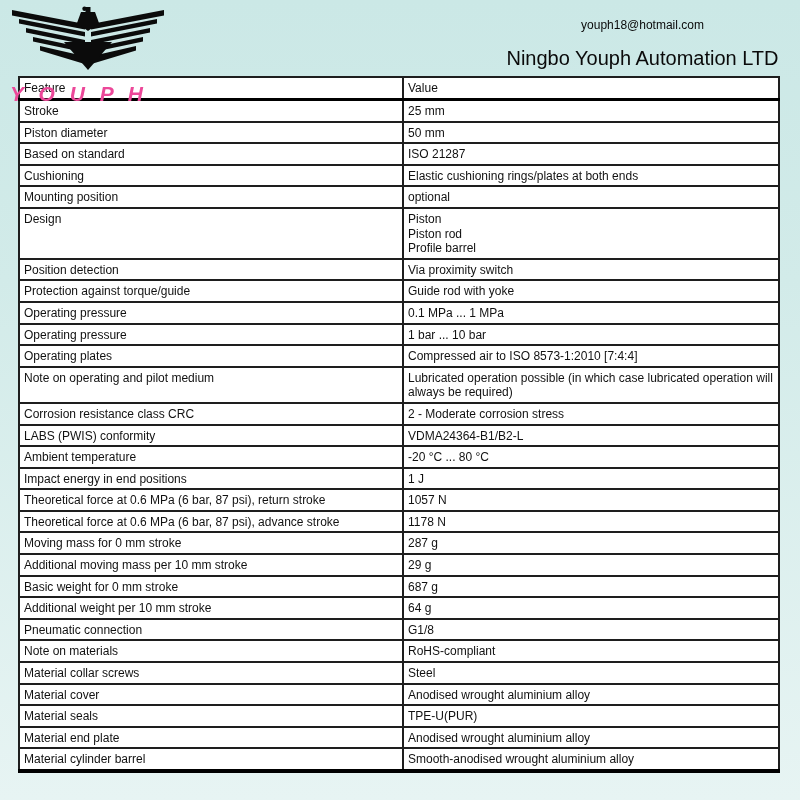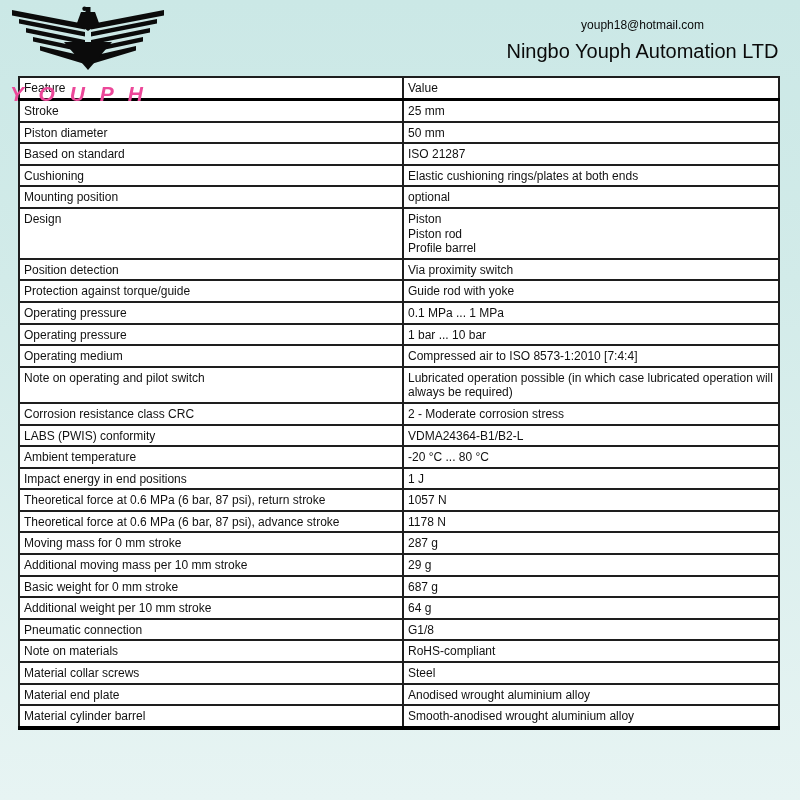--- a/index.html
+++ b/index.html
@@ -20,21 +20,21 @@
   .brand-wordmark {
     position: absolute; left: 10px; top: 82px;
     font-size: 21px; font-weight: bold; letter-spacing: 4.5px;
     color: #ec4899; z-index: 6; white-space: nowrap; font-style: italic;
   }
   .contact-block {
     position: absolute; top: 13px; left: 495px; width: 295px;
     text-align: center; color: #0a0a0a;
   }
   .contact-email { font-size: 12px; line-height: 24px; }
-  .contact-company { font-size: 20px; line-height: 26px; margin-top: 1px; }
+  .contact-company { font-size: 20px; line-height: 26px; margin-top: 8px; }
 
   
   table.spec {
     position: absolute; left: 18px; top: 76px;
     width: 760px;
     border-collapse: collapse; table-layout: fixed;
     background: #ffffff;
     border: 2px solid #000;
     border-bottom: 4px solid #000;
     z-index: 2;
@@ -140,25 +140,25 @@
       </tr>
       <tr>
         <td class="feature-cell">Operating pressure</td>
         <td class="value-cell">0.1 MPa ... 1 MPa</td>
       </tr>
       <tr>
         <td class="feature-cell">Operating pressure</td>
         <td class="value-cell">1 bar ... 10 bar</td>
       </tr>
       <tr>
-        <td class="feature-cell">Operating medium</td>
+        <td class="feature-cell">Operating plates</td>
         <td class="value-cell">Compressed air to ISO 8573-1:2010 [7:4:4]</td>
       </tr>
       <tr>
-        <td class="feature-cell">Note on operating and pilot switch</td>
+        <td class="feature-cell">Note on operating and pilot medium</td>
         <td class="value-cell">Lubricated operation possible (in which case lubricated operation will always be required)</td>
       </tr>
       <tr>
         <td class="feature-cell">Corrosion resistance class CRC</td>
         <td class="value-cell">2 - Moderate corrosion stress</td>
       </tr>
       <tr>
         <td class="feature-cell">LABS (PWIS) conformity</td>
         <td class="value-cell">VDMA24364-B1/B2-L</td>
       </tr>
@@ -200,20 +200,28 @@
       </tr>
       <tr>
         <td class="feature-cell">Note on materials</td>
         <td class="value-cell">RoHS-compliant</td>
       </tr>
       <tr>
         <td class="feature-cell">Material collar screws</td>
         <td class="value-cell">Steel</td>
       </tr>
       <tr>
+        <td class="feature-cell">Material cover</td>
+        <td class="value-cell">Anodised wrought aluminium alloy</td>
+      </tr>
+      <tr>
+        <td class="feature-cell">Material seals</td>
+        <td class="value-cell">TPE-U(PUR)</td>
+      </tr>
+      <tr>
         <td class="feature-cell">Material end plate</td>
         <td class="value-cell">Anodised wrought aluminium alloy</td>
       </tr>
       <tr>
         <td class="feature-cell">Material cylinder barrel</td>
         <td class="value-cell">Smooth-anodised wrought aluminium alloy</td>
       </tr>
     </tbody>
 </table>
 

